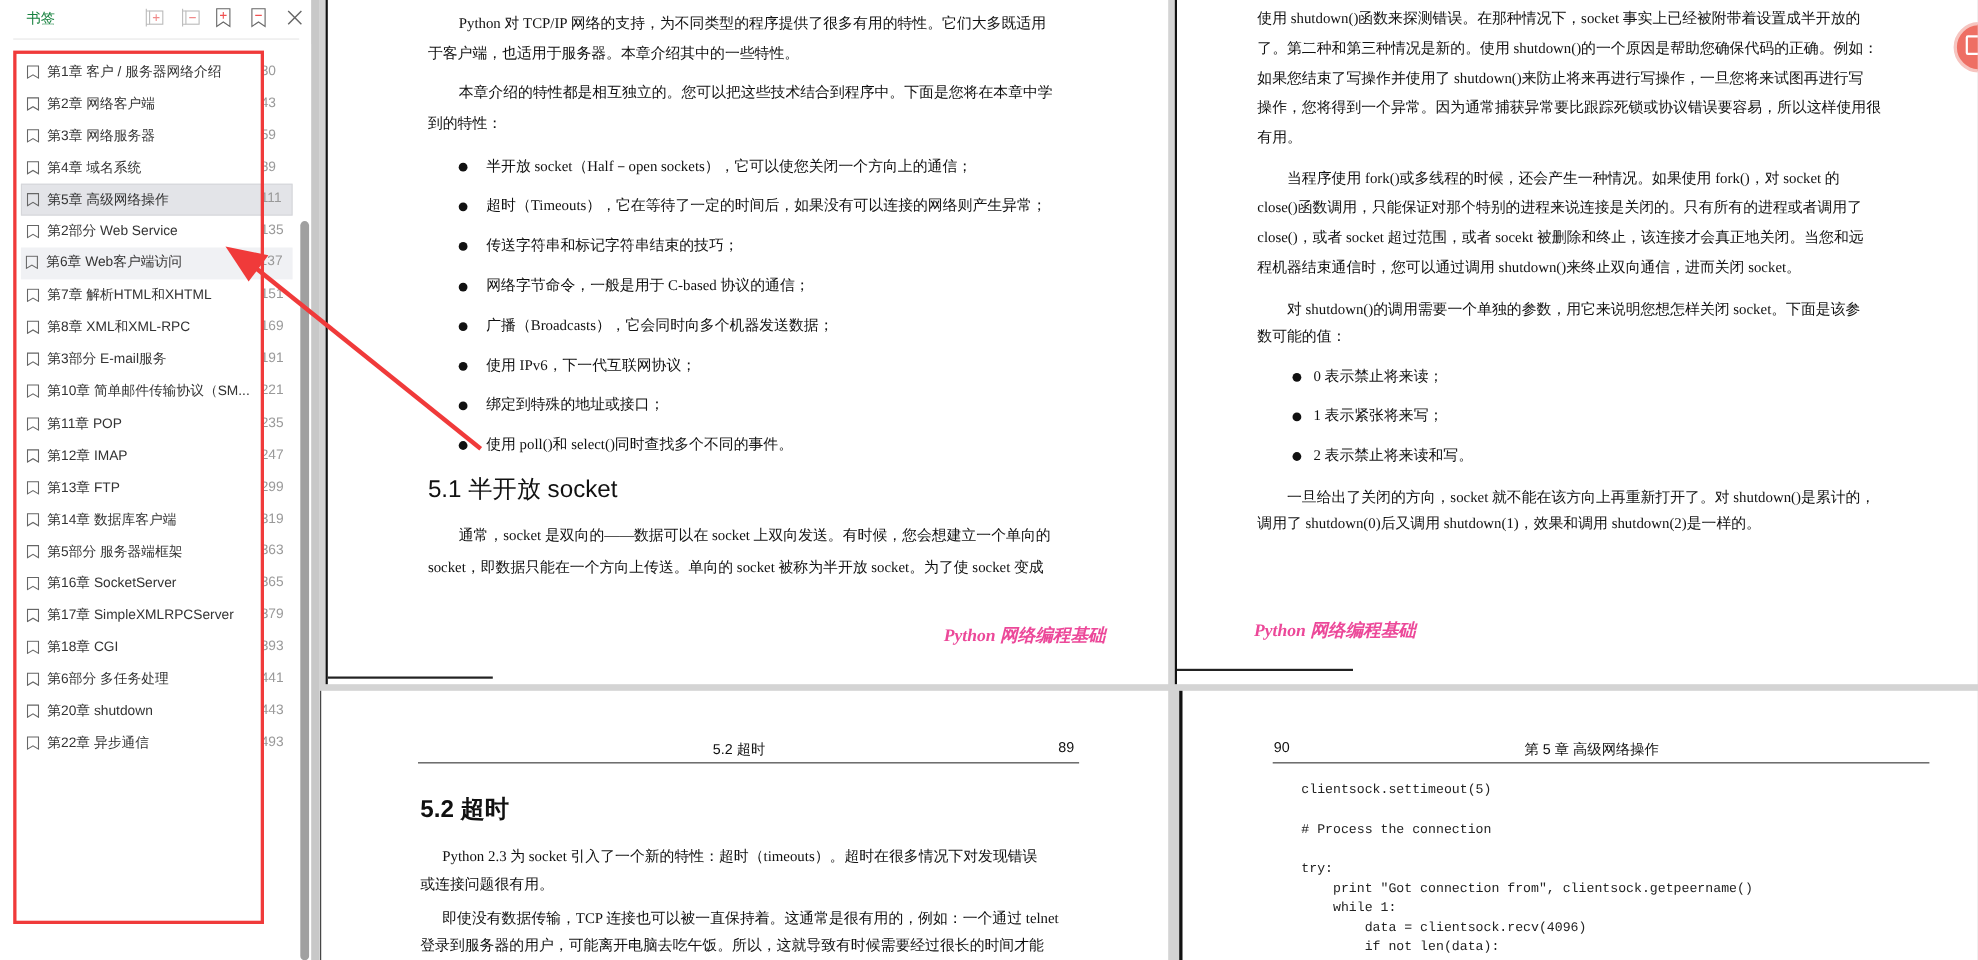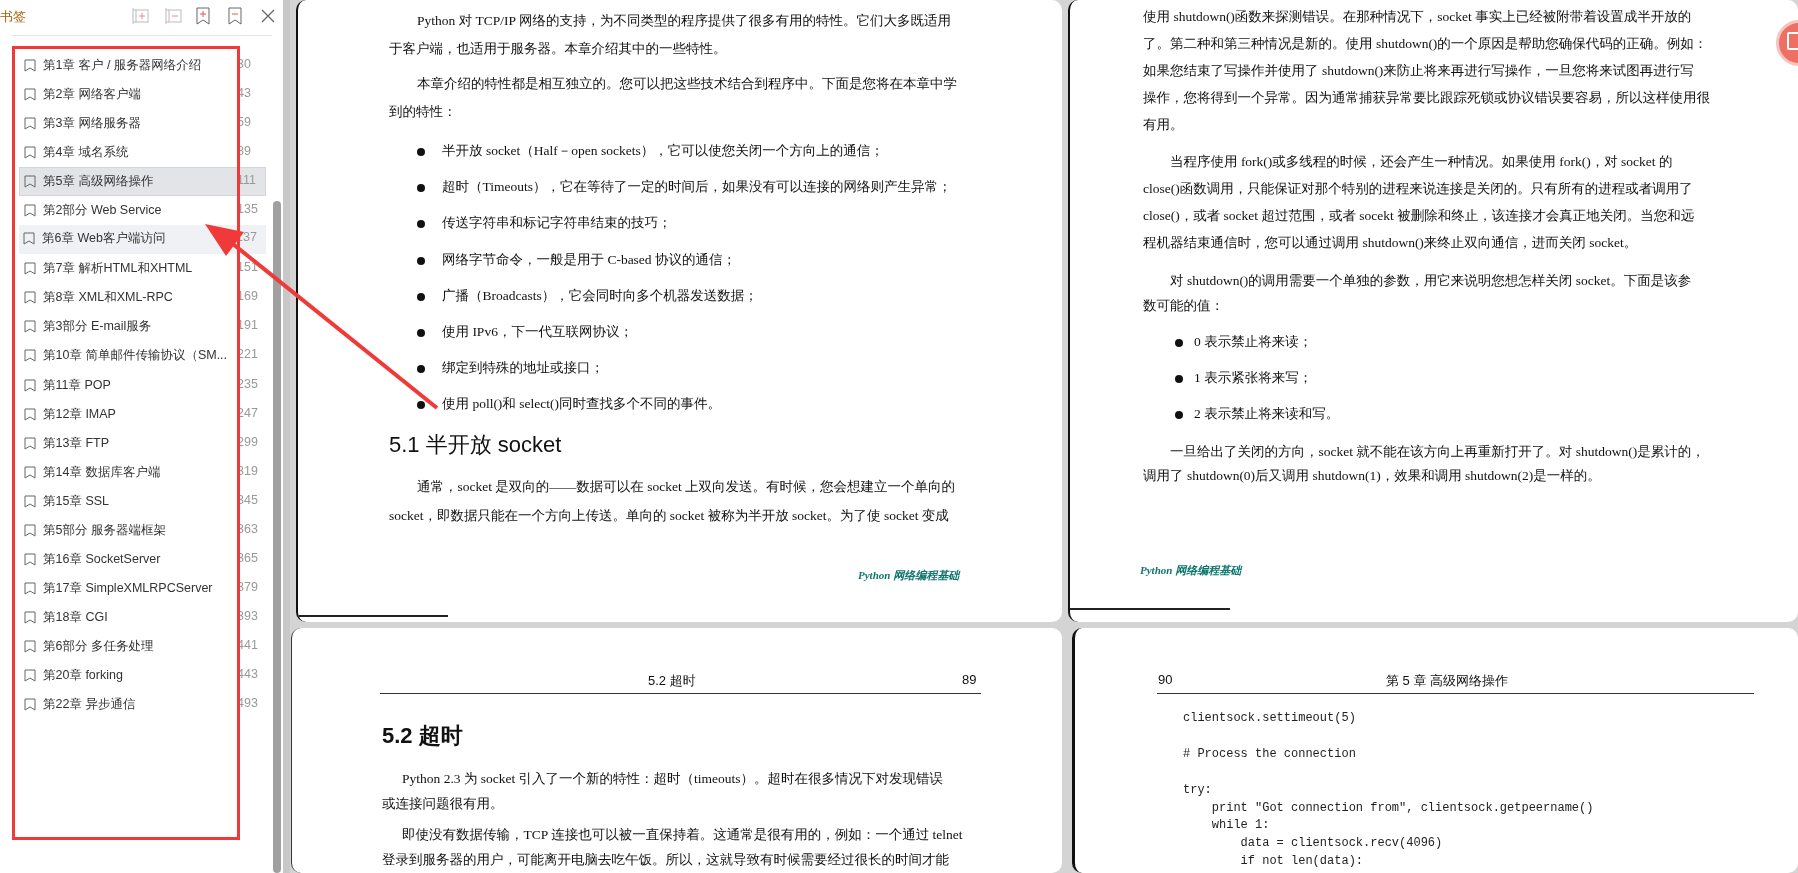--- a/index.html
+++ b/index.html
@@ -2,21 +2,21 @@
 <html><head>
 <meta charset="utf-8">
 <style>
   * { box-sizing: border-box; margin: 0; padding: 0; }
   html, body { width: 1798px; height: 873px; overflow: hidden; background: #d4d4d4; }
   body { position: relative; font-family: "Liberation Sans", "DejaVu Sans", sans-serif; }
 
   
   #sidebar { position: absolute; left: 0; top: 0; width: 283px; height: 873px; background: #fff; }
   #sb-header { position: absolute; left: 0; top: 0; width: 283px; height: 34px; }
-  #sb-title { position: absolute; left: 0; top: 8px; font-size: 13px; color: #a16207; }
+  #sb-title { position: absolute; left: 24px; top: 8px; font-size: 13px; color: #15803d; }
   .hdr-icon { position: absolute; top: 6px; width: 20px; height: 20px; cursor: pointer; }
   .hdr-icon svg { width: 20px; height: 20px; }
   #sb-divider { position: absolute; left: 12px; top: 35px; width: 260px; height: 1px; background: #e6e6e6; }
 
   #sb-list { position: absolute; left: 0; top: 51px; width: 268px; }
   .bm-item { position: relative; height: 29.05px; cursor: pointer; }
   .bm-item.selected { background: #e3e4e8; border: 1px solid #d5d6da; margin: 0 2px 0 19px; }
   .bm-item.hover { background: #f0f1f4; margin: 0 2px 0 19px; }
   .bm-icon { position: absolute; left: 24px; top: 8px; width: 12px; height: 13px; }
   .bm-item.selected .bm-icon, .bm-item.hover .bm-icon { left: 4px; top: 7px; }
@@ -25,30 +25,30 @@
   .bm-page { position: absolute; left: 237px; top: 6px; font-size: 12.5px; color: #999; }
   .bm-item.selected .bm-page, .bm-item.hover .bm-page { left: 217px; top: 5px; }
 
   #highlight-box { position: absolute; left: 12px; top: 46px; width: 228px; height: 794px; border: 3px solid #f03a3a; pointer-events: none; }
 
   #scrollbar-track { position: absolute; left: 269px; top: 40px; width: 14px; height: 833px; background: #fff; }
   #scrollbar-thumb { position: absolute; left: 273px; top: 201px; width: 8px; height: 672px; background: #a0a0a0; border-radius: 4px; cursor: pointer; }
   #sb-edge { position: absolute; left: 283px; top: 0; width: 7px; height: 873px; background: #c8c8c8; }
 
   
-  .page { position: absolute; background: #fff; overflow: hidden; border-radius: 10px; }
+  .page { position: absolute; background: #fff; overflow: hidden; }
   #page-tl { left: 296px; top: 0; width: 766px; height: 622px; border-left: 2px solid #111; }
   #page-tr { left: 1068px; top: 0; width: 730px; height: 622px; border-left: 2px solid #111; }
   #page-bl { left: 291px; top: 628px; width: 771px; height: 245px; border-left: 1px solid #333; }
   #page-br { left: 1072px; top: 628px; width: 726px; height: 245px; border-left: 3px solid #111; }
 
   .ptext { position: absolute; font-family: "Liberation Serif", "DejaVu Serif", serif; font-size: 13.5px; color: #111; white-space: nowrap; }
   .bullet { position: absolute; width: 8px; height: 8px; border-radius: 50%; background: #111; }
   .heading { position: absolute; font-family: "Liberation Sans", "DejaVu Sans", sans-serif; font-size: 22px; color: #111; white-space: nowrap; }
-  .footer-italic { position: absolute; font-family: "Liberation Serif", serif; font-style: italic; font-weight: bold; font-size: 11px; color: #0f766e; }
+  .footer-italic { position: absolute; font-family: "Liberation Serif", serif; font-style: italic; font-weight: bold; font-size: 16px; color: #ec4899; }
   .codeline { position: absolute; font-family: "Liberation Mono", "DejaVu Sans Mono", monospace; font-size: 12px; color: #222; white-space: pre; }
   .runhead { position: absolute; font-family: "Liberation Sans", sans-serif; font-size: 13px; color: #111; white-space: nowrap; }
   .rule { position: absolute; height: 2px; background: #222; }
 
   #float-btn { position: absolute; left: 1776px; top: 20px; width: 46px; height: 46px; border-radius: 50%; background: #ee6f64; border: 3px solid #f6c5c0; cursor: pointer; }
   #float-btn-glyph { position: absolute; left: 8px; top: 9px; width: 14px; height: 18px; border: 2px solid #fff; border-radius: 2px; }
 
   #arrow { position: absolute; left: 0; top: 0; width: 1798px; height: 873px; pointer-events: none; }
 </style>
 </head>
@@ -195,27 +195,20 @@
         <svg class="bm-icon" viewBox="0 0 12 13">
           <path d="M1 1h10v11l-5-3-5 3z" fill="none" stroke="#666" stroke-width="1"></path>
         </svg>
         <span class="bm-label">第14章    数据库客户端</span>
         <span class="bm-page">319</span>
       </div>
       <div class="bm-item">
         <svg class="bm-icon" viewBox="0 0 12 13">
           <path d="M1 1h10v11l-5-3-5 3z" fill="none" stroke="#666" stroke-width="1"></path>
         </svg>
-        <span class="bm-label">第15章    SSL</span>
-        <span class="bm-page">345</span>
-      </div>
-      <div class="bm-item">
-        <svg class="bm-icon" viewBox="0 0 12 13">
-          <path d="M1 1h10v11l-5-3-5 3z" fill="none" stroke="#666" stroke-width="1"></path>
-        </svg>
         <span class="bm-label">第5部分    服务器端框架</span>
         <span class="bm-page">363</span>
       </div>
       <div class="bm-item">
         <svg class="bm-icon" viewBox="0 0 12 13">
           <path d="M1 1h10v11l-5-3-5 3z" fill="none" stroke="#666" stroke-width="1"></path>
         </svg>
         <span class="bm-label">第16章  SocketServer</span>
         <span class="bm-page">365</span>
       </div>
@@ -237,21 +230,21 @@
         <svg class="bm-icon" viewBox="0 0 12 13">
           <path d="M1 1h10v11l-5-3-5 3z" fill="none" stroke="#666" stroke-width="1"></path>
         </svg>
         <span class="bm-label">第6部分    多任务处理</span>
         <span class="bm-page">441</span>
       </div>
       <div class="bm-item">
         <svg class="bm-icon" viewBox="0 0 12 13">
           <path d="M1 1h10v11l-5-3-5 3z" fill="none" stroke="#666" stroke-width="1"></path>
         </svg>
-        <span class="bm-label">第20章    forking</span>
+        <span class="bm-label">第20章    shutdown</span>
         <span class="bm-page">443</span>
       </div>
       <div class="bm-item">
         <svg class="bm-icon" viewBox="0 0 12 13">
           <path d="M1 1h10v11l-5-3-5 3z" fill="none" stroke="#666" stroke-width="1"></path>
         </svg>
         <span class="bm-label">第22章    异步通信</span>
         <span class="bm-page">493</span>
       </div>
     </div>

